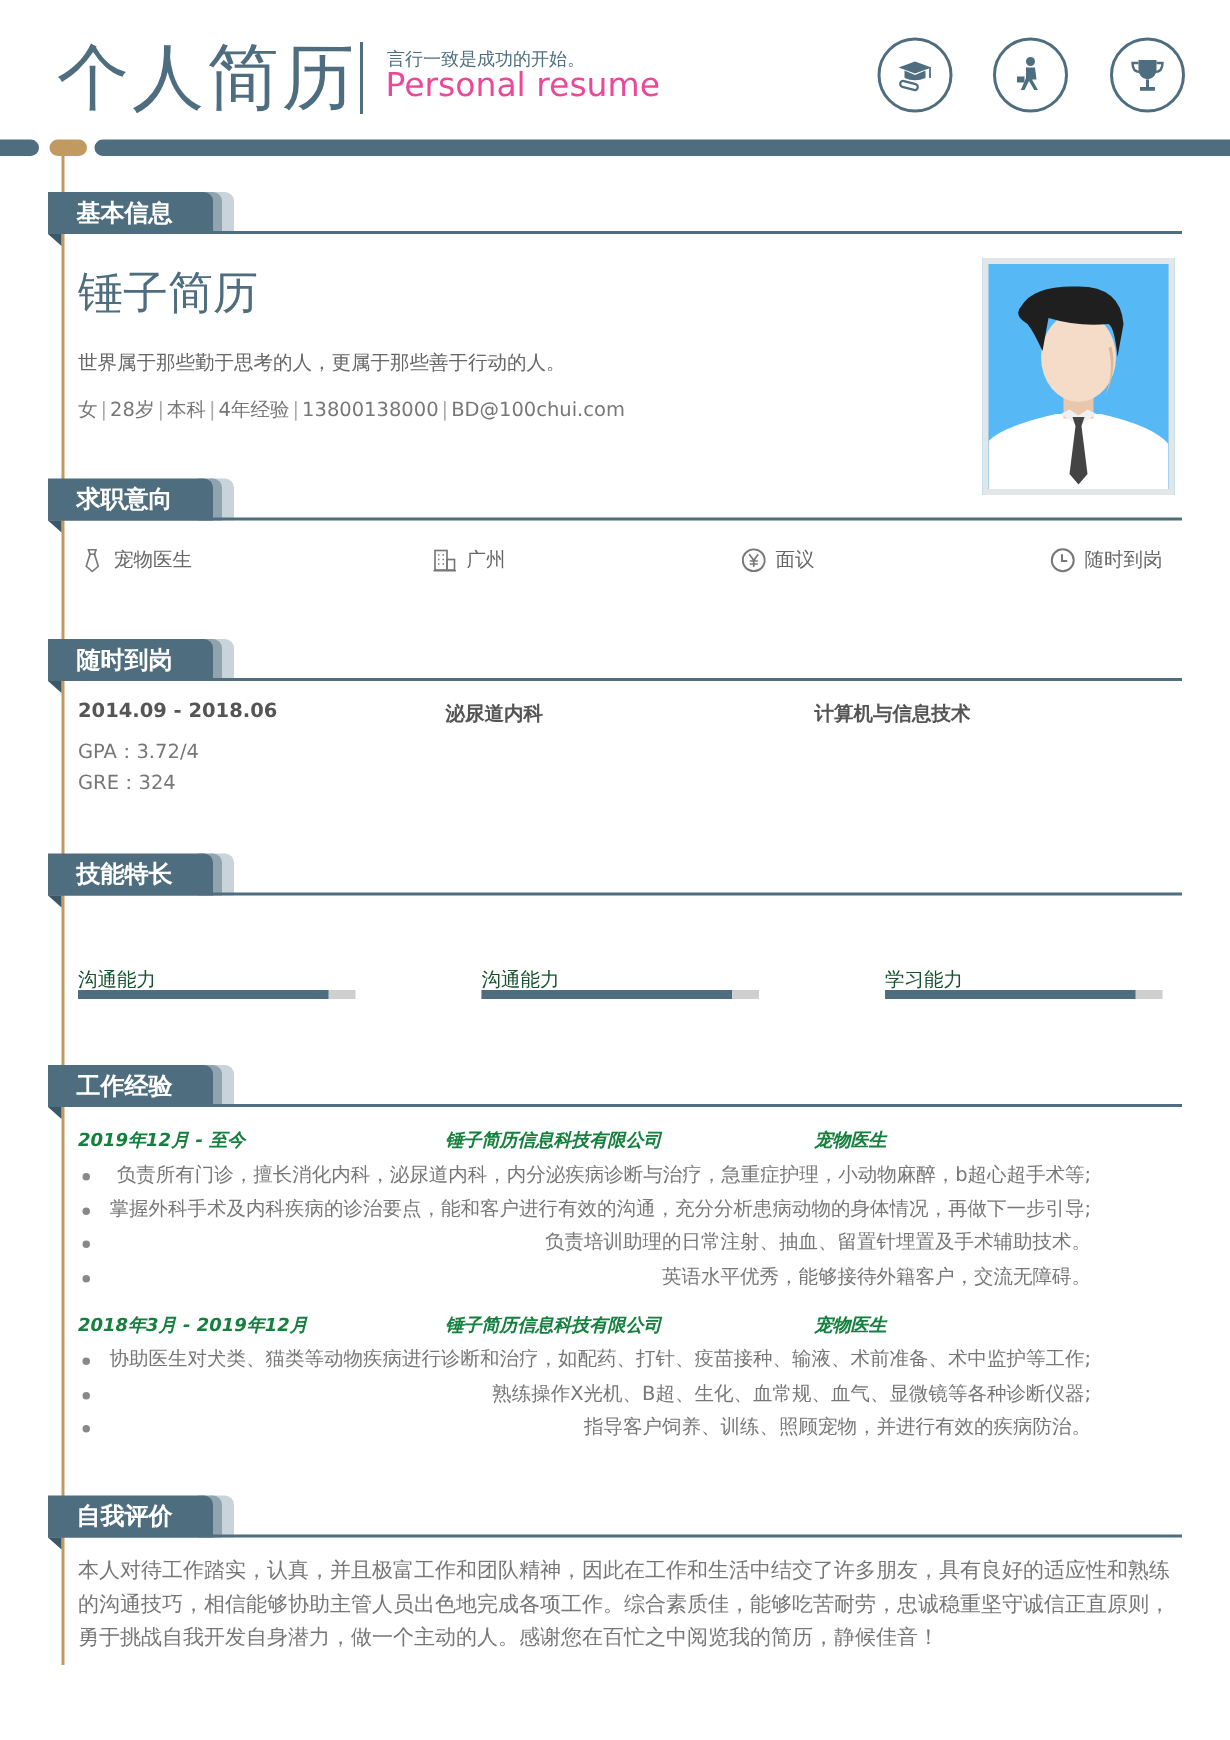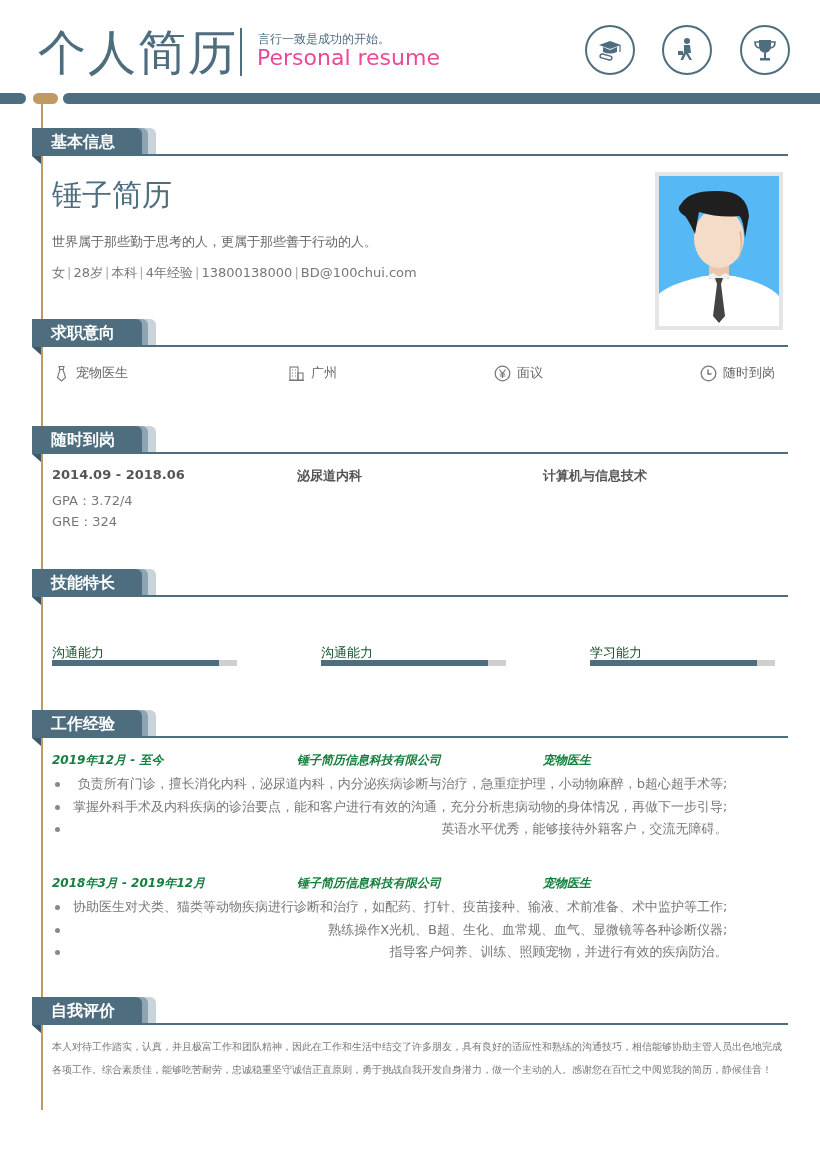--- a/index.html
+++ b/index.html
@@ -41,21 +41,21 @@
 
   .skill-label { position: absolute; top: 644px; font-size: 13px; color: #14532d; }
   .skill-track { position: absolute; top: 660px; width: 185px; height: 6px; background: #cfcfcf; }
   .skill-fill { height: 6px; background: #4e6e80; }
 
   .job-head { position: absolute; font-size: 12px; font-weight: bold; color: #15803d; font-style: italic; }
   .bullets { position: absolute; left: 52px; list-style: none; font-size: 13px; color: #777; line-height: 22.5px; }
   .bullets li { position: relative; padding-left: 21px; white-space: nowrap; text-align: right; }
   .bullets li::before { content: ""; position: absolute; left: 3px; top: 9px; width: 5px; height: 5px; border-radius: 50%; background: #888; }
 
-  .eval { position: absolute; left: 52px; top: 1036px; width: 732px; font-size: 10px; color: #777; line-height: 22.5px; }
+  .eval { position: absolute; left: 52px; top: 1036px; width: 732px; font-size: 14px; color: #777; line-height: 22.5px; }
 </style>
 </head>
 <body>
 
 <div class="header">
   <div class="title-cn">个人简历</div>
   <div class="title-sep"></div>
   <div class="title-sub">言行一致是成功的开始。</div>
   <div class="title-en">Personal resume</div>
 
@@ -192,20 +192,21 @@
   <div class="rule"></div>
   <div class="tab">工作经验</div>
   <div class="fold"></div>
 </div>
 <div class="job-head" style="left:52px; top:752px">2019年12月 - 至今</div>
 <div class="job-head" style="left:297px; top:752px">锤子简历信息科技有限公司</div>
 <div class="job-head" style="left:543px; top:752px">宠物医生</div>
 <ul class="bullets" style="top:773px">
   <li>负责所有门诊，擅长消化内科，泌尿道内科，内分泌疾病诊断与治疗，急重症护理，小动物麻醉，b超心超手术等;</li>
   <li>掌握外科手术及内科疾病的诊治要点，能和客户进行有效的沟通，充分分析患病动物的身体情况，再做下一步引导;</li>
+  <li>负责培训助理的日常注射、抽血、留置针埋置及手术辅助技术。</li>
   <li>英语水平优秀，能够接待外籍客户，交流无障碍。</li>
 </ul>
 <div class="job-head" style="left:52px; top:875px">2018年3月 - 2019年12月</div>
 <div class="job-head" style="left:297px; top:875px">锤子简历信息科技有限公司</div>
 <div class="job-head" style="left:543px; top:875px">宠物医生</div>
 <ul class="bullets" style="top:896px">
   <li>协助医生对犬类、猫类等动物疾病进行诊断和治疗，如配药、打针、疫苗接种、输液、术前准备、术中监护等工作;</li>
   <li>熟练操作X光机、B超、生化、血常规、血气、显微镜等各种诊断仪器;</li>
   <li>指导客户饲养、训练、照顾宠物，并进行有效的疾病防治。</li>
 </ul>

